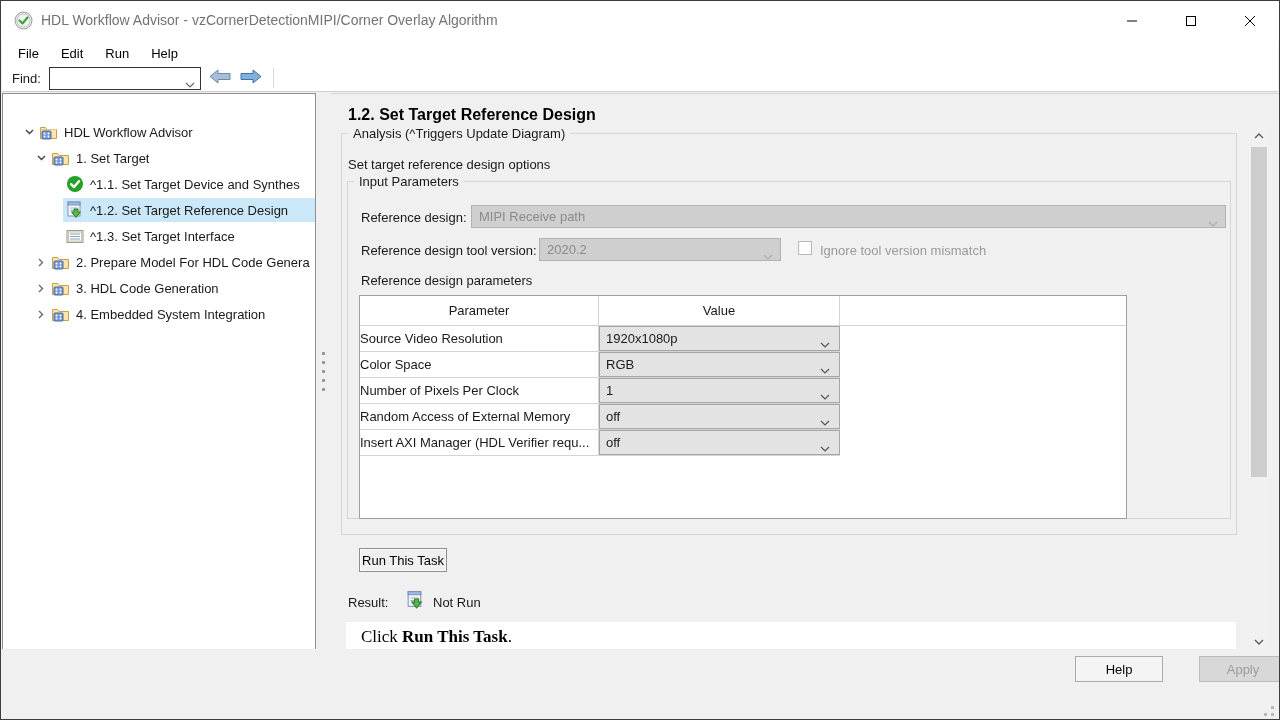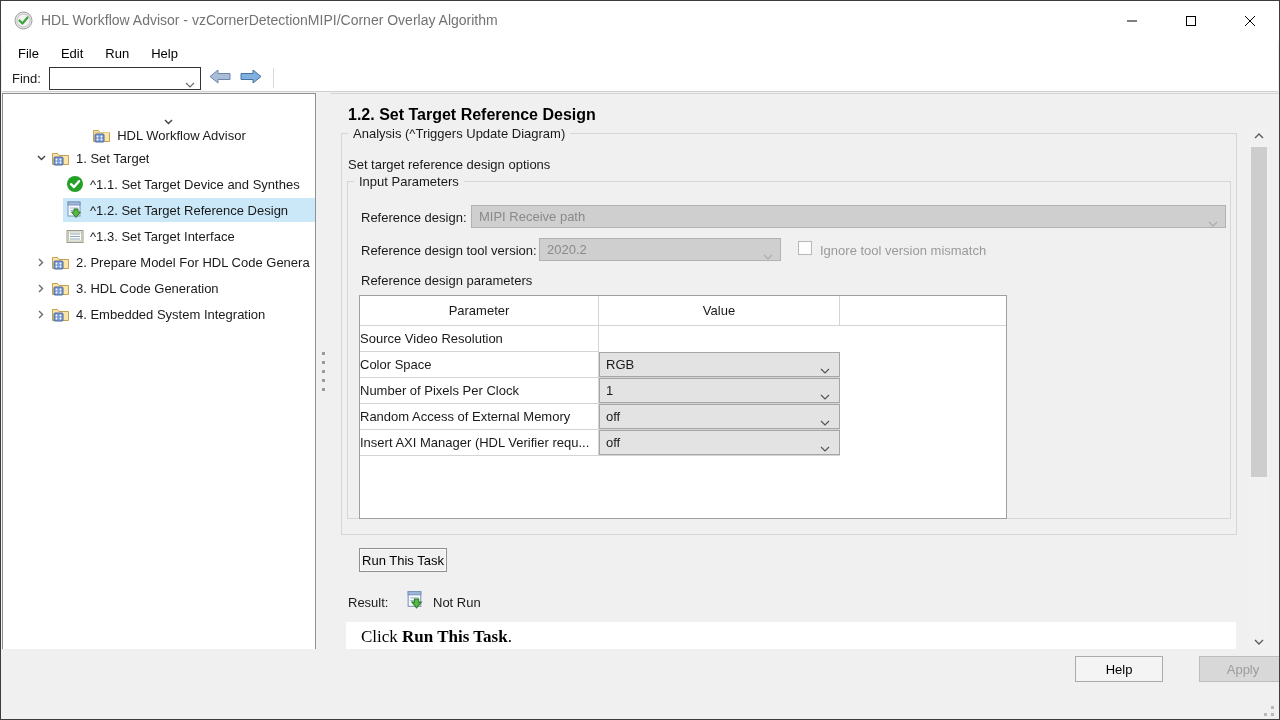--- a/index.html
+++ b/index.html
@@ -27,21 +27,21 @@
   .nav-arrow { margin-left:7px; width:24px; height:20px; display:flex; align-items:center; justify-content:center; }
   .tb-sep { width:1px; height:20px; background:#d8d8d8; margin-left:10px; }
 
   
   .tree-panel { position:absolute; left:1px; top:92px; width:314px; height:603px; background:#fff; border:1px solid #8f8f8f; overflow:hidden; }
   .tree-rows { position:absolute; left:0; top:25px; right:0; }
   .tree-row { height:26px; display:flex; align-items:center; white-space:nowrap; }
   .tree-row .chev { width:16px; display:flex; justify-content:center; flex:none; }
   .row-inner { display:flex; align-items:center; height:24px; flex:1 1 auto; min-width:0; padding-left:2px; }
   .row-inner.sel { background:#cbe8f9; }
-  .lvl0 { padding-left:18px;flex-direction:column; } .lvl1 { padding-left:30px; } .lvl2 { padding-left:60px; }
+  .lvl0 { padding-left:18px; } .lvl1 { padding-left:30px; } .lvl2 { padding-left:60px; }
   .t-icon { width:19px; height:18px; margin-right:6px; flex:none; display:flex; align-items:center; justify-content:center; }
   .t-label { overflow:hidden; }
 
   
   .hscroll { position:absolute; left:0; right:0; bottom:0; height:17px; background:#f0f0f0; border-top:1px solid #e2e2e2; }
   .hscroll .arr { position:absolute; top:0; width:17px; height:16px; display:flex; align-items:center; justify-content:center; }
   .hscroll .arr.left { left:0; } .hscroll .arr.right { right:0; }
   .hscroll .thumb { position:absolute; left:18px; top:1px; width:205px; height:15px; background:#cdcdcd; }
 
   
@@ -56,21 +56,21 @@
   .gb-input { left:16px; top:87px; width:884px; height:338px; }
   .gb-legend { position:absolute; top:-8px; left:6px; background:#f0f0f0; padding:0 5px; color:#1a1a1a; }
   .tp-desc { position:absolute; left:17px; top:63px; }
   .fld-label { position:absolute; color:#1a1a1a; }
   .dd { position:absolute; height:23px; background:#cfcfcf; border:1px solid #b2b2b2; color:#8a8a8a; display:flex; align-items:center; padding-left:7px; }
   .dd .dd-chev { position:absolute; right:7px; top:9px; opacity:.55; }
   .checkbox { position:absolute; width:14px; height:14px; background:#fdfdfd; border:1px solid #b8b8b8; }
   .cb-label { position:absolute; color:#9a9a9a; }
 
   
-  .param-table { position:absolute; left:28px; top:201px; width:648px; height:224px; background:#fff; border:1px solid #9f9f9f; }
+  .param-table { position:absolute; left:28px; top:201px; width:768px; height:224px; background:#fff; border:1px solid #9f9f9f; }
   .pt-head { display:flex; height:30px; border-bottom:1px solid #d4d4d4; }
   .pt-head .c1 { width:239px; border-right:1px solid #d4d4d4; display:flex; align-items:center; justify-content:center; }
   .pt-head .c2 { width:241px; border-right:1px solid #d4d4d4; display:flex; align-items:center; justify-content:center; }
   .pt-row { display:flex; height:26px; }
   .pt-row .c1 { width:239px; border-right:1px solid #d4d4d4; border-bottom:1px solid #d4d4d4; display:flex; align-items:center; padding-left:0; white-space:nowrap; overflow:hidden; }
   .pt-row .c2 { width:241px; border-bottom:1px solid #d4d4d4; padding:0; position:relative; }
   .cell-dd { position:absolute; left:0; top:0; right:0; bottom:0; background:#e3e3e3; border:1px solid #a6a6a6; color:#1a1a1a; display:flex; align-items:center; padding-left:6px; }
   .cell-dd .dd-chev { position:absolute; right:9px; top:9px; }
 
   .run-btn { position:absolute; left:28px; top:454px; width:88px; height:24px; background:#f0f0f0; border:1px solid #8f8f8f; box-shadow:inset 0 0 0 1px #fbfbfb; display:flex; align-items:center; justify-content:center; color:#000; }
@@ -376,20 +376,28 @@
 
     <span class="fld-label" style="left:30px; top:179px;">Reference design parameters</span>
 
     <div class="param-table">
       <div class="pt-head">
         <div class="c1">Parameter</div>
         <div class="c2">Value</div>
       </div>
       <div class="pt-row">
         <div class="c1">Source Video Resolution</div>
+        <div class="c2">
+            <div class="cell-dd">
+          <span>1920x1080p</span>
+          <span class="dd-chev"><svg width="10" height="6">
+                  <polyline points="1,1 5,5 9,1" fill="none" stroke="#555" stroke-width="1.2"></polyline>
+                </svg></span>
+        </div>
+          </div>
       </div>
       <div class="pt-row">
         <div class="c1">Color Space</div>
         <div class="c2">
             <div class="cell-dd">
           <span>RGB</span>
           <span class="dd-chev"><svg width="10" height="6">
                   <polyline points="1,1 5,5 9,1" fill="none" stroke="#555" stroke-width="1.2"></polyline>
                 </svg></span>
         </div>

